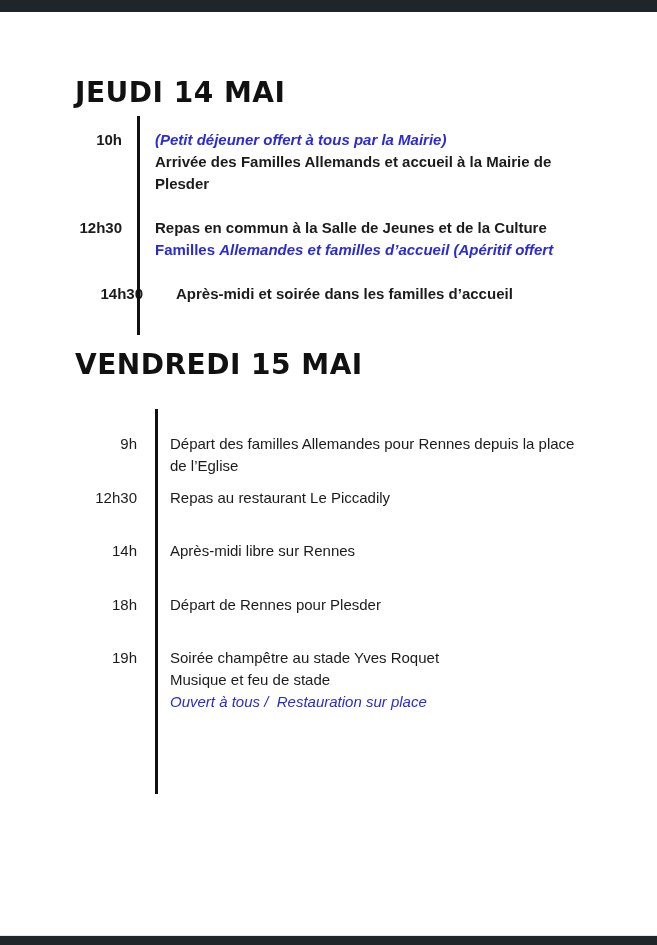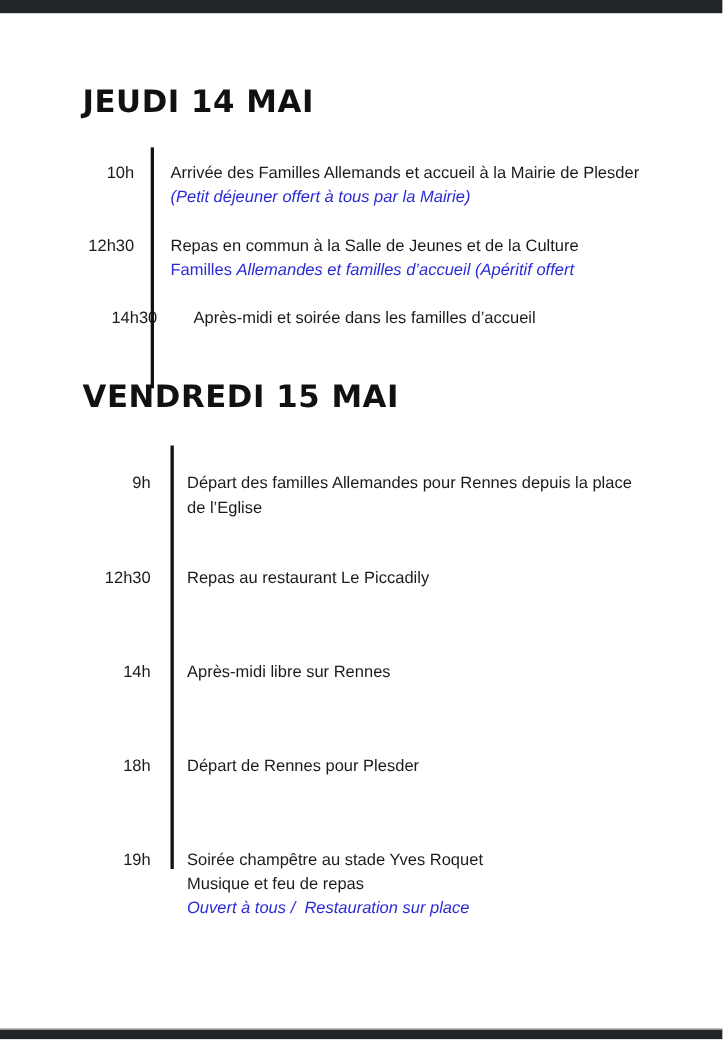--- a/index.html
+++ b/index.html
@@ -46,39 +46,39 @@
     color: var(--heading-color, #111111);
   }
   .day-title.first { margin-top: 66px; }
   .day-title.second { margin-top: 45px; }
 
   .schedule {
     position: relative;
     font-size: 15px;
     line-height: 22px;
   }
-  .schedule.day0 { margin-top: 39px; --timew: 122px; }
+  .schedule.day0 { margin-top: 21px; font-weight: bold; --timew: 122px; }
   .schedule.day1 { margin-top: 53px; --timew: 137px; }
 
   .timeline-bar {
     position: absolute;
     width: 3px;
     background: var(--timeline-bar-color, #111111);
   }
   .schedule.day0 .timeline-bar { left: 137px; top: -13px; height: 219px; }
   .schedule.day1 .timeline-bar { left: 155px; top: -24px; height: 385px; }
 
   .entry {
     display: grid;
     grid-template-columns: var(--timew) 1fr;
     align-items: start;
   }
   .schedule.day0 .entry { margin-bottom: 22px; }
   .schedule.day0 .entry:last-child { margin-bottom: 0; padding-left: 21px; }
-  .schedule.day1 .entry { min-height: 53.5px; margin-top: 32px; }
+  .schedule.day1 .entry { min-height: 53.5px; }
   .schedule.day1 .entry:last-child { min-height: 0; }
 
   .entry-time {
     text-align: right;
     color: var(--text-color, #1b1b1b);
   }
   .entry-desc {
     padding-left: 33px;
     padding-right: 50px;
   }
@@ -95,22 +95,22 @@
   <div class="content">
 
     <h1 class="day-title first">JEUDI 14 MAI</h1>
 
     <div class="schedule day0">
       <div class="timeline-bar"></div>
 
   <div class="entry">
     <div class="entry-time">10h</div>
     <div class="entry-desc">
+            <div class="line"><span class="seg-blue seg-italic">(Petit déjeuner offert à tous par la Mairie)</span></div>
             <div class="line"><span class="">Arrivée des Familles Allemands et accueil à la Mairie de Plesder</span></div>
-            <div class="line"><span class="seg-blue seg-italic">(Petit déjeuner offert à tous par la Mairie)</span></div>
           </div>
   </div>
 
   <div class="entry">
     <div class="entry-time">12h30</div>
     <div class="entry-desc">
             <div class="line"><span class="">Repas en commun à la Salle de Jeunes et de la Culture</span></div>
             <div class="line"><span class="seg-blue">Familles </span><span class="seg-blue seg-italic">Allemandes et familles d’accueil (Apéritif offert</span></div>
           </div>
   </div>
@@ -155,21 +155,21 @@
     <div class="entry-time">18h</div>
     <div class="entry-desc">
             <div class="line"><span class="">Départ de Rennes pour Plesder</span></div>
           </div>
   </div>
 
   <div class="entry">
     <div class="entry-time">19h</div>
     <div class="entry-desc">
             <div class="line"><span class="">Soirée champêtre au stade Yves Roquet</span></div>
-            <div class="line"><span class="">Musique et feu de repas</span></div>
+            <div class="line"><span class="">Musique et feu de stade</span></div>
             <div class="line"><span class="seg-blue seg-italic">Ouvert à tous /  Restauration sur place</span></div>
           </div>
   </div>
 </div>
 
   </div>
 
   <div class="frame-bar-bottom"></div>
 </div>
 

